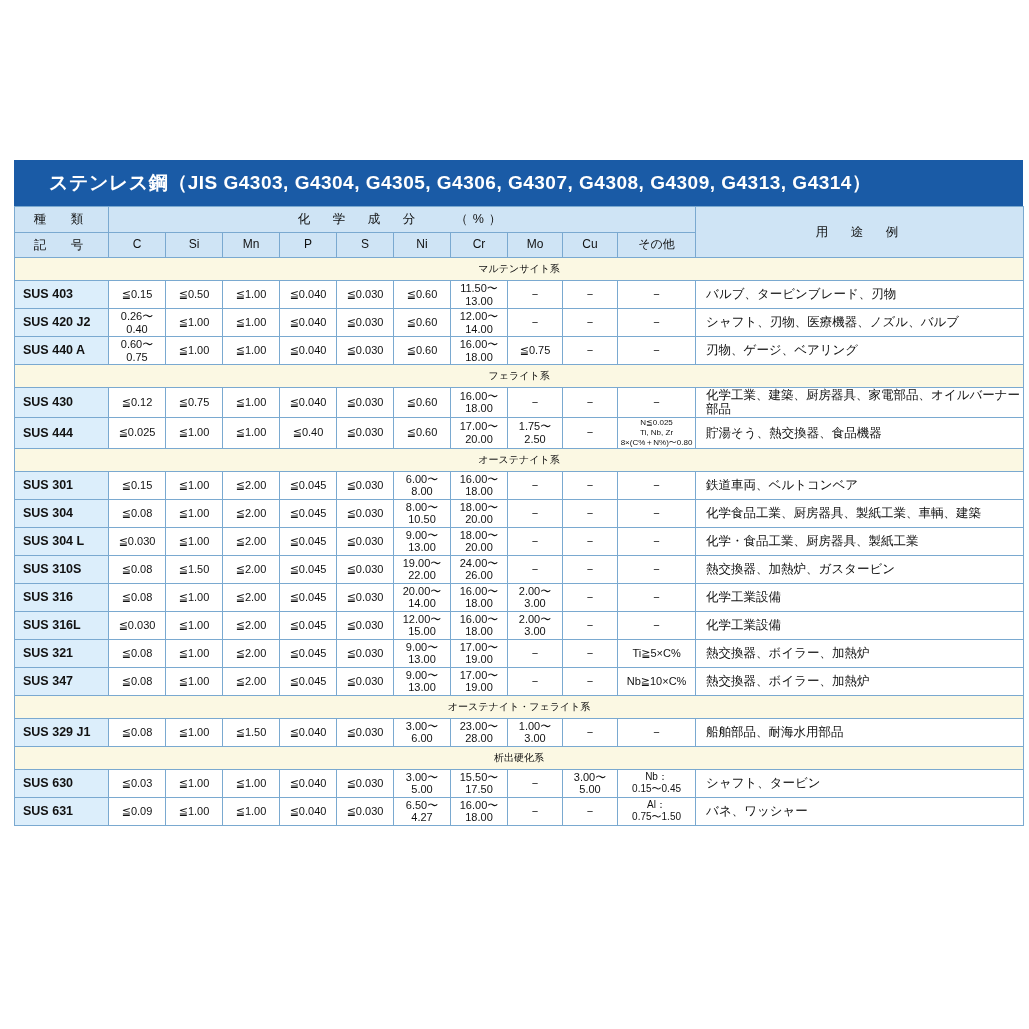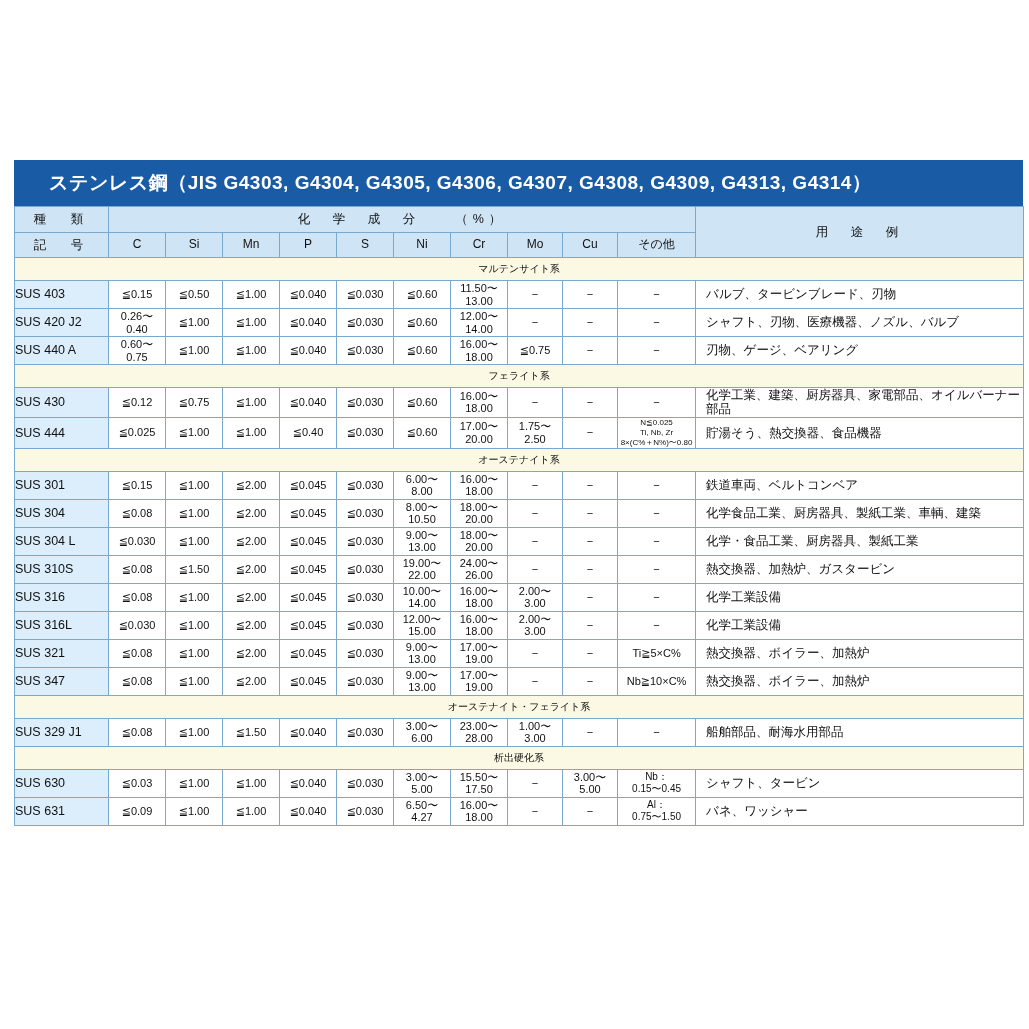--- a/index.html
+++ b/index.html
@@ -82,21 +82,23 @@
     height: 22px;
   }
   
   .row td {
     background: #ffffff;
     height: 27px;
   }
   .row td.name {
     background: #dceefb;
     text-align: left;
+    padding-left: 8px;
     font-size: 12.5px;
+    font-weight: bold;
   }
   .row td.use {
     text-align: left;
     padding-left: 10px;
     font-size: 12.5px;
   }
   .range {
     display: block;
     font-size: 11px;
     line-height: 1.15;
@@ -497,21 +499,21 @@
           <td>
             <span class="range">≦2.00</span>
           </td>
           <td>
             <span class="range">≦0.045</span>
           </td>
           <td>
             <span class="range">≦0.030</span>
           </td>
           <td>
-            <span class="range">10.00〜</span>
+            <span class="range">20.00〜</span>
             <span class="range">14.00</span>
           </td>
           <td>
             <span class="range">16.00〜</span>
             <span class="range">18.00</span>
           </td>
           <td>
             <span class="range">2.00〜</span>
             <span class="range">3.00</span>
           </td>

